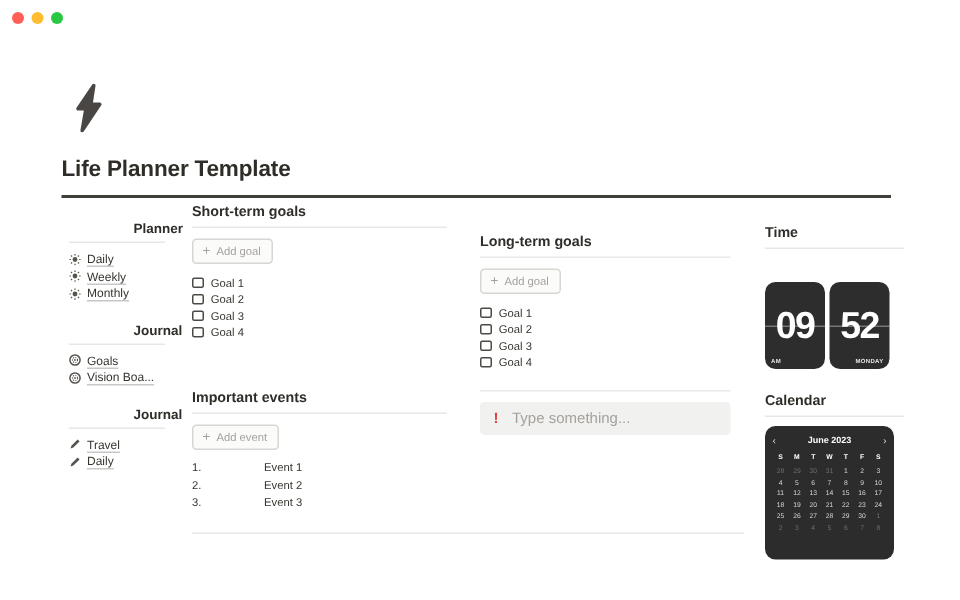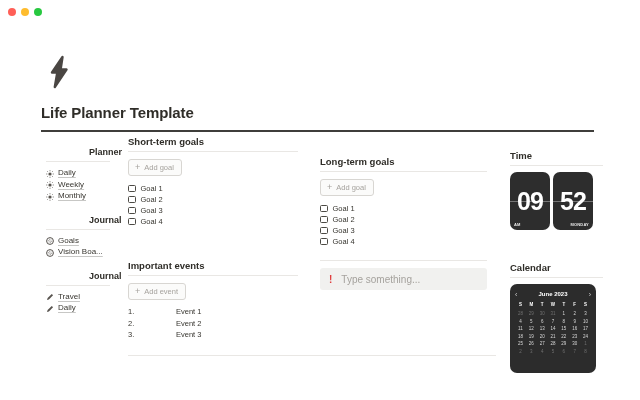--- a/index.html
+++ b/index.html
@@ -43,21 +43,21 @@
   .num-row{display:flex;align-items:center;gap:4px;height:11.5px;}
   .num-marker{font-size:7.5px;width:8px;color:#37352f;}
   .num-label{font-size:7.5px;color:#37352f;padding-left:36px;}
 
   
   .callout{margin-top:7px;height:22px;background:#f1f1ef;border-radius:3px;display:flex;align-items:center;gap:9px;padding:0 9px;box-sizing:border-box;}
   .callout .bang{color:#e03e3e;font-weight:700;font-size:10px;}
   .callout .ph{font-size:10px;color:#a5a29d;}
 
   
-  .flip-row{display:flex;gap:3px;margin-top:6px;}
+  .flip-row{display:flex;gap:3px;margin-top:22px;}
   .flip-card{position:relative;width:40px;height:58px;background:#2d2d2d;border-radius:7px;display:flex;align-items:center;justify-content:center;}
   .flip-num{font-size:25px;font-weight:700;color:#ffffff;letter-spacing:-1px;}
   .flip-split{position:absolute;left:0;right:0;top:50%;height:1px;background:rgba(255,255,255,0.35);}
   .flip-tag{position:absolute;bottom:3px;font-size:4px;font-weight:700;color:#e8e8e8;letter-spacing:0.2px;}
   .tag-left{left:4px;}
   .tag-right{right:4px;}
 
   
   .cal-card{margin-top:6px;width:86px;height:89px;background:#2c2c2c;border-radius:7px;padding:6px 5px;box-sizing:border-box;}
   .cal-head{display:flex;justify-content:space-between;align-items:center;color:#fff;height:8px;}

